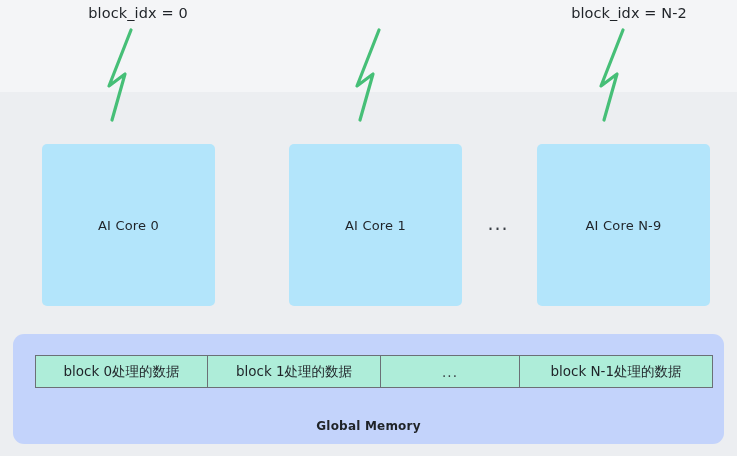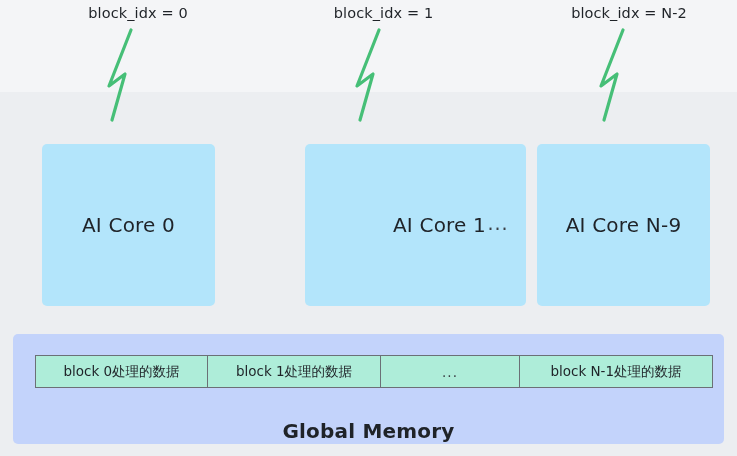--- a/index.html
+++ b/index.html
@@ -71,21 +71,21 @@
     top: 144px;
     width: 173px;
     height: 162px;
     background: #b3e5fb;
     border-radius: 5px;
     display: flex;
     align-items: center;
     justify-content: center;
   }
   .core-label {
-    font-size: 20px;
+    font-size: 13px;
     color: #1f2328;
     letter-spacing: 0.2px;
     white-space: nowrap;
   }
 
   
   .core-ellipsis {
     position: absolute;
     left: 470px;
     top: 212px;
@@ -97,21 +97,21 @@
   }
 
   
   .gm-panel {
     position: absolute;
     left: 13px;
     top: 334px;
     width: 711px;
     height: 110px;
     background: #c3d3fb;
-    border-radius: 5px;
+    border-radius: 11px;
   }
 
   .gm-blocks {
     position: absolute;
     left: 22px;
     top: 21px;
     width: 678px;
     height: 33px;
     display: flex;
     box-sizing: border-box;
@@ -137,37 +137,36 @@
   .gm-cell.c1 { width: 173px; text-align: center; }
   .gm-cell.c2 { width: 139px; letter-spacing: 1px; color: #3a3f45; }
   .gm-cell.c3 { flex: 1 1 auto; }
 
   .gm-title {
     position: absolute;
     left: 0;
     top: 85px;
     width: 711px;
     text-align: center;
-    font-size: 20px;
+    font-size: 12px;
     font-weight: bold;
     color: #1f2328;
     letter-spacing: 0.2px;
   }
 </style>
 </head>
 <body>
 
 <div id="canvas">
 
   <div class="band-top"></div>
   <div class="band-mid"></div>
 
   <div class="idx-label" style="left:70px; width:136px;">block_idx = 0</div>
 
-  <div class="idx-label" style="left:318px; width:131px;">block_idx = 1</div>
 
   <div class="idx-label" style="left:560px; width:138px;">block_idx = N-2</div>
 
   <div class="bolt" style="left:100px;">
     <svg viewBox="0 0 48 96" xmlns="http://www.w3.org/2000/svg">
       <path d="M 31 3 L 9 59 L 25 47 L 12 93" fill="none" stroke="#46bf77" stroke-width="3.2" stroke-linecap="round" stroke-linejoin="round"></path>
     </svg>
   </div>
 
   <div class="bolt" style="left:348px;">
@@ -179,21 +178,21 @@
   <div class="bolt" style="left:592px;">
     <svg viewBox="0 0 48 96" xmlns="http://www.w3.org/2000/svg">
       <path d="M 31 3 L 9 59 L 25 47 L 12 93" fill="none" stroke="#46bf77" stroke-width="3.2" stroke-linecap="round" stroke-linejoin="round"></path>
     </svg>
   </div>
 
   <div class="core-box" style="left:42px;">
     <span class="core-label">AI Core 0</span>
   </div>
 
-  <div class="core-box" style="left:305px;padding-left:48px;">
+  <div class="core-box" style="left:289px;">
     <span class="core-label">AI Core 1</span>
   </div>
 
   <div class="core-box" style="left:537px;">
     <span class="core-label">AI Core N-9</span>
   </div>
 
   <div class="core-ellipsis">...</div>
 
   <div class="gm-panel">

